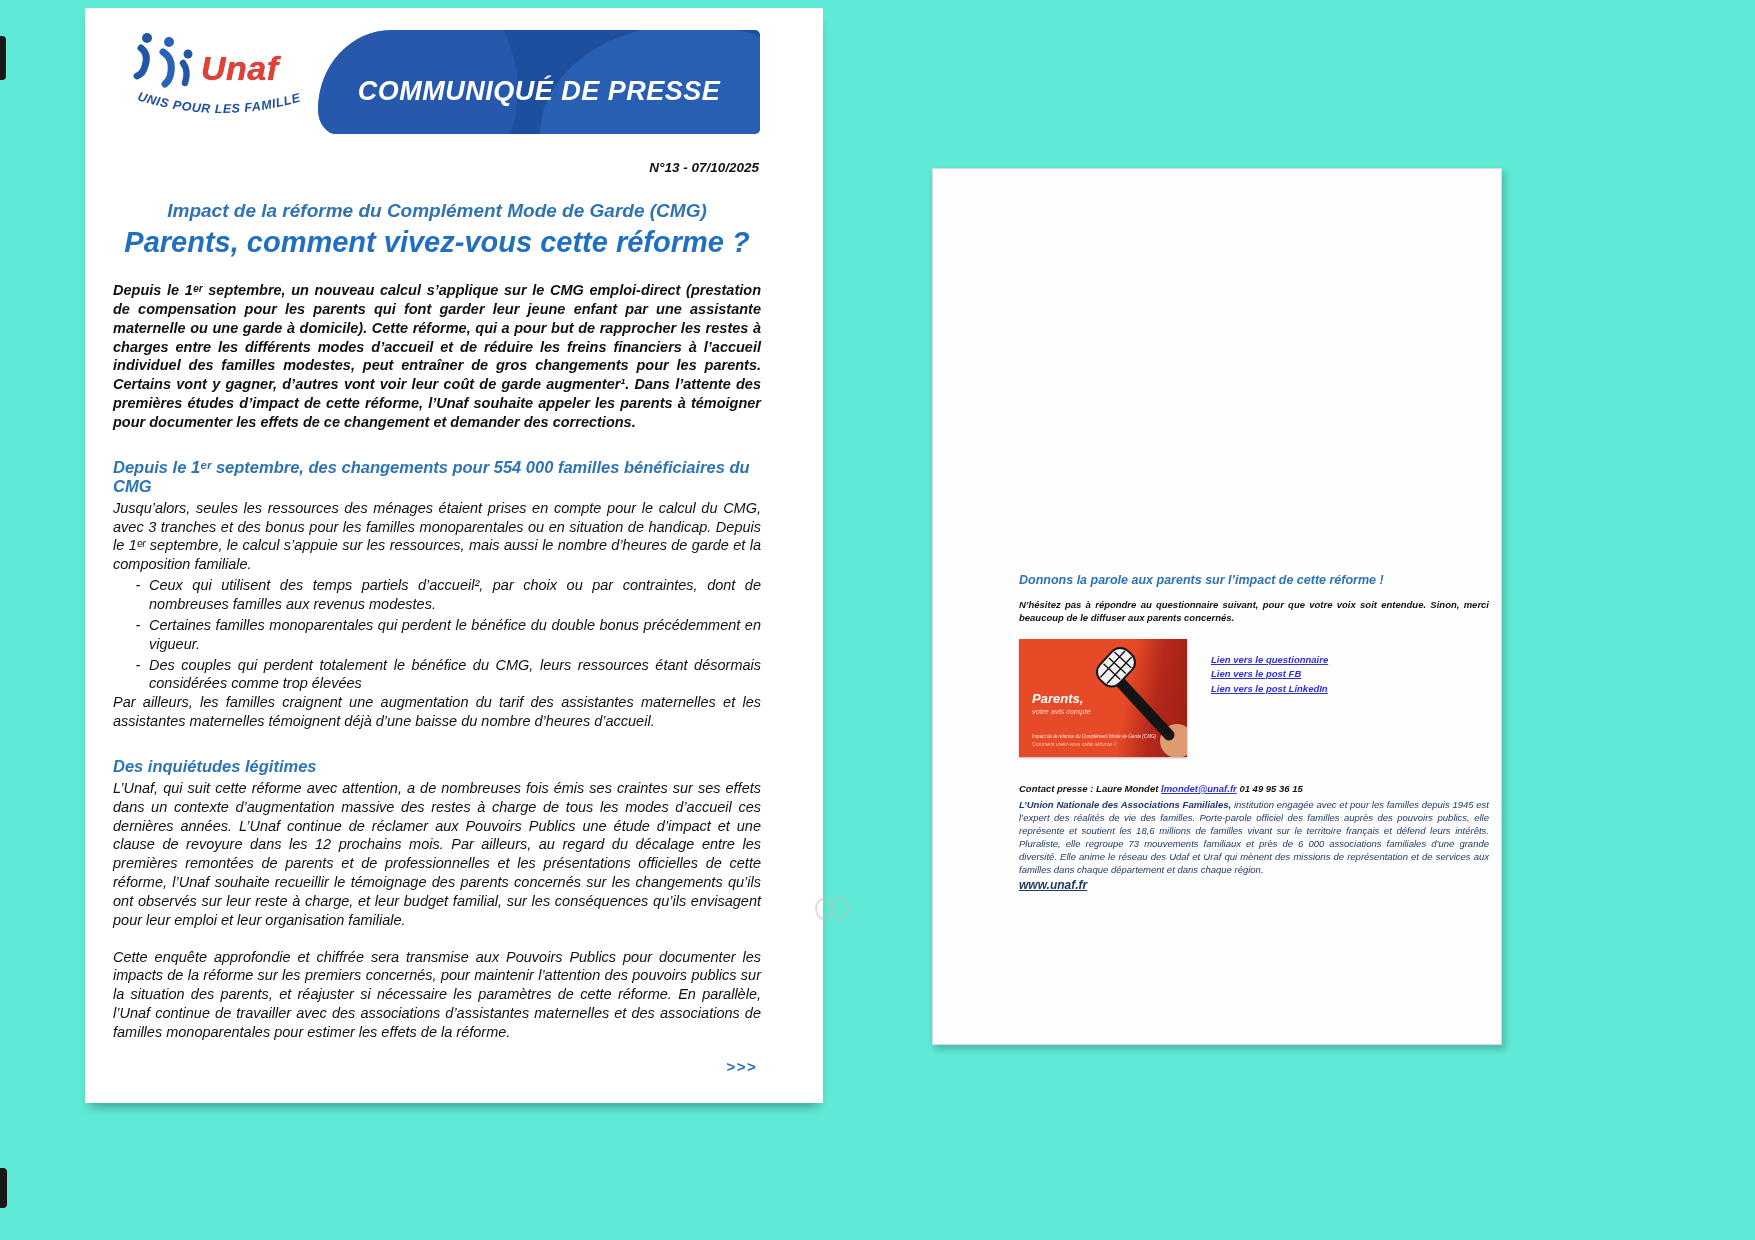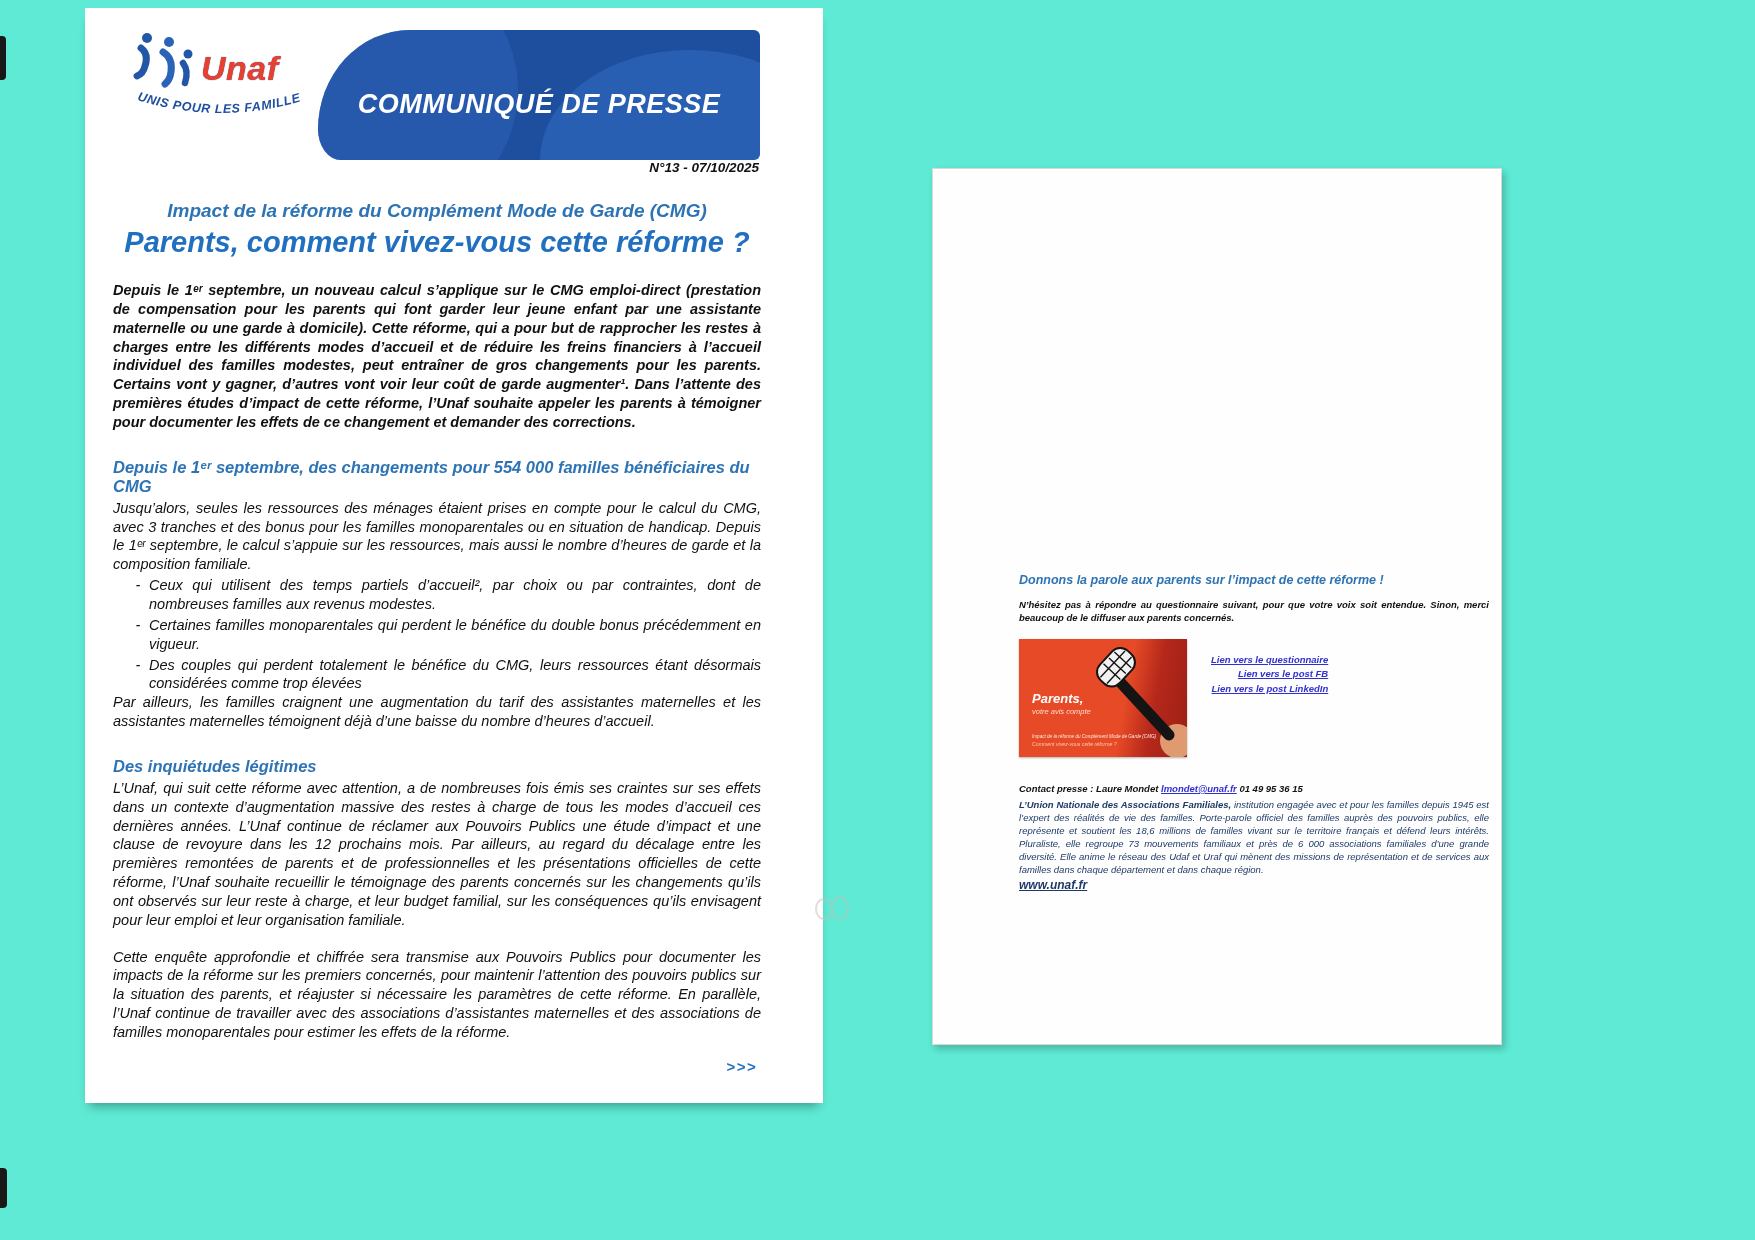--- a/index.html
+++ b/index.html
@@ -16,21 +16,21 @@
   .page1 { position:absolute; left:85px; top:8px; width:738px; height:1095px; background:#fff;
     box-shadow:0 8px 10px -5px rgba(0,0,0,0.35); }
 
   .logo { position:absolute; left:48px; top:22px; width:180px; height:118px; }
   .logo-top { display:flex; align-items:flex-end; gap:6px; }
   .logo-mark { width:62px; height:66px; }
   .logo-word { color:#e7402e; font-size:34px; font-weight:bold; letter-spacing:0.5px;
     text-shadow:0 0 1px #1f4fa0; padding-bottom:8px; }
   .logo-arc { width:176px; height:36px; margin-top:-4px; }
 
-  .banner { position:absolute; left:233px; top:22px; width:442px; height:130px;
+  .banner { position:absolute; left:233px; top:22px; width:442px; height:104px;
     background:#1d4f9e; border-radius:120px 8px 8px 30px / 130px 8px 8px 40px;
     overflow:hidden; display:flex; align-items:center; justify-content:center; }
   .banner::before { content:""; position:absolute; left:-60px; top:-70px; width:260px; height:260px;
     border-radius:50%; background:#2d63b8; opacity:0.55; }
   .banner::after { content:""; position:absolute; right:-80px; bottom:-110px; width:300px; height:220px;
     border-radius:50%; background:#3a74c9; opacity:0.45; }
   .banner-title { position:relative; z-index:2; color:#ffffff; font-weight:bold; font-size:27px;
     letter-spacing:0.5px; padding-top:18px; }
 
   .ref-number { position:absolute; right:64px; top:152px; font-weight:bold; font-size:13.5px; color:#111; }
@@ -62,21 +62,21 @@
   .promo { position:relative; width:168px; height:118px; overflow:hidden;
     background:linear-gradient(100deg,#e64a26 0%, #e64a26 62%, #b5281b 78%, #9c1f14 100%);
     box-shadow:0 1px 2px rgba(0,0,0,0.3); }
   .promo-mic { position:absolute; left:0; top:0; width:168px; height:118px; }
   .promo-title { position:absolute; left:13px; top:52px; color:#fff; font-weight:bold; font-size:13px; }
   .promo-sub { position:absolute; left:13px; top:68px; color:#ffd9c9; font-size:7.5px; }
   .promo-cap { position:absolute; left:13px; bottom:8px; width:140px; color:#ffe9df; font-size:4.6px; line-height:1.5; }
   .promo-cap .cap2 { display:block; color:#ffc9a8; font-size:5.2px; }
   .p2-links { margin-left:24px; margin-top:14px; }
   .p2-links a { display:block; color:#3030d0; font-size:9.5px; font-weight:bold;
-    text-decoration:underline; line-height:1.55; cursor:pointer;text-align:right; }
+    text-decoration:underline; line-height:1.55; cursor:pointer; }
   .p2-contact { margin-top:26px; font-size:9.5px; }
   .p2-contact .b { font-weight:bold; }
   .p2-contact a { color:#3030d0; text-decoration:underline; font-weight:bold; cursor:pointer; }
   .p2-about { margin-top:4px; font-size:8px; line-height:1.35; color:#1f3a68; text-align:justify; }
   .p2-about .lead { font-weight:bold; }
   .p2-site { display:block; margin-top:1px; }
   .p2-site a { color:#1f3a68; font-size:12px; font-weight:bold; text-decoration:underline; cursor:pointer; }
 
   .handmark { position:absolute; left:812px; top:893px; width:40px; height:30px; opacity:0.5; }
 </style>

